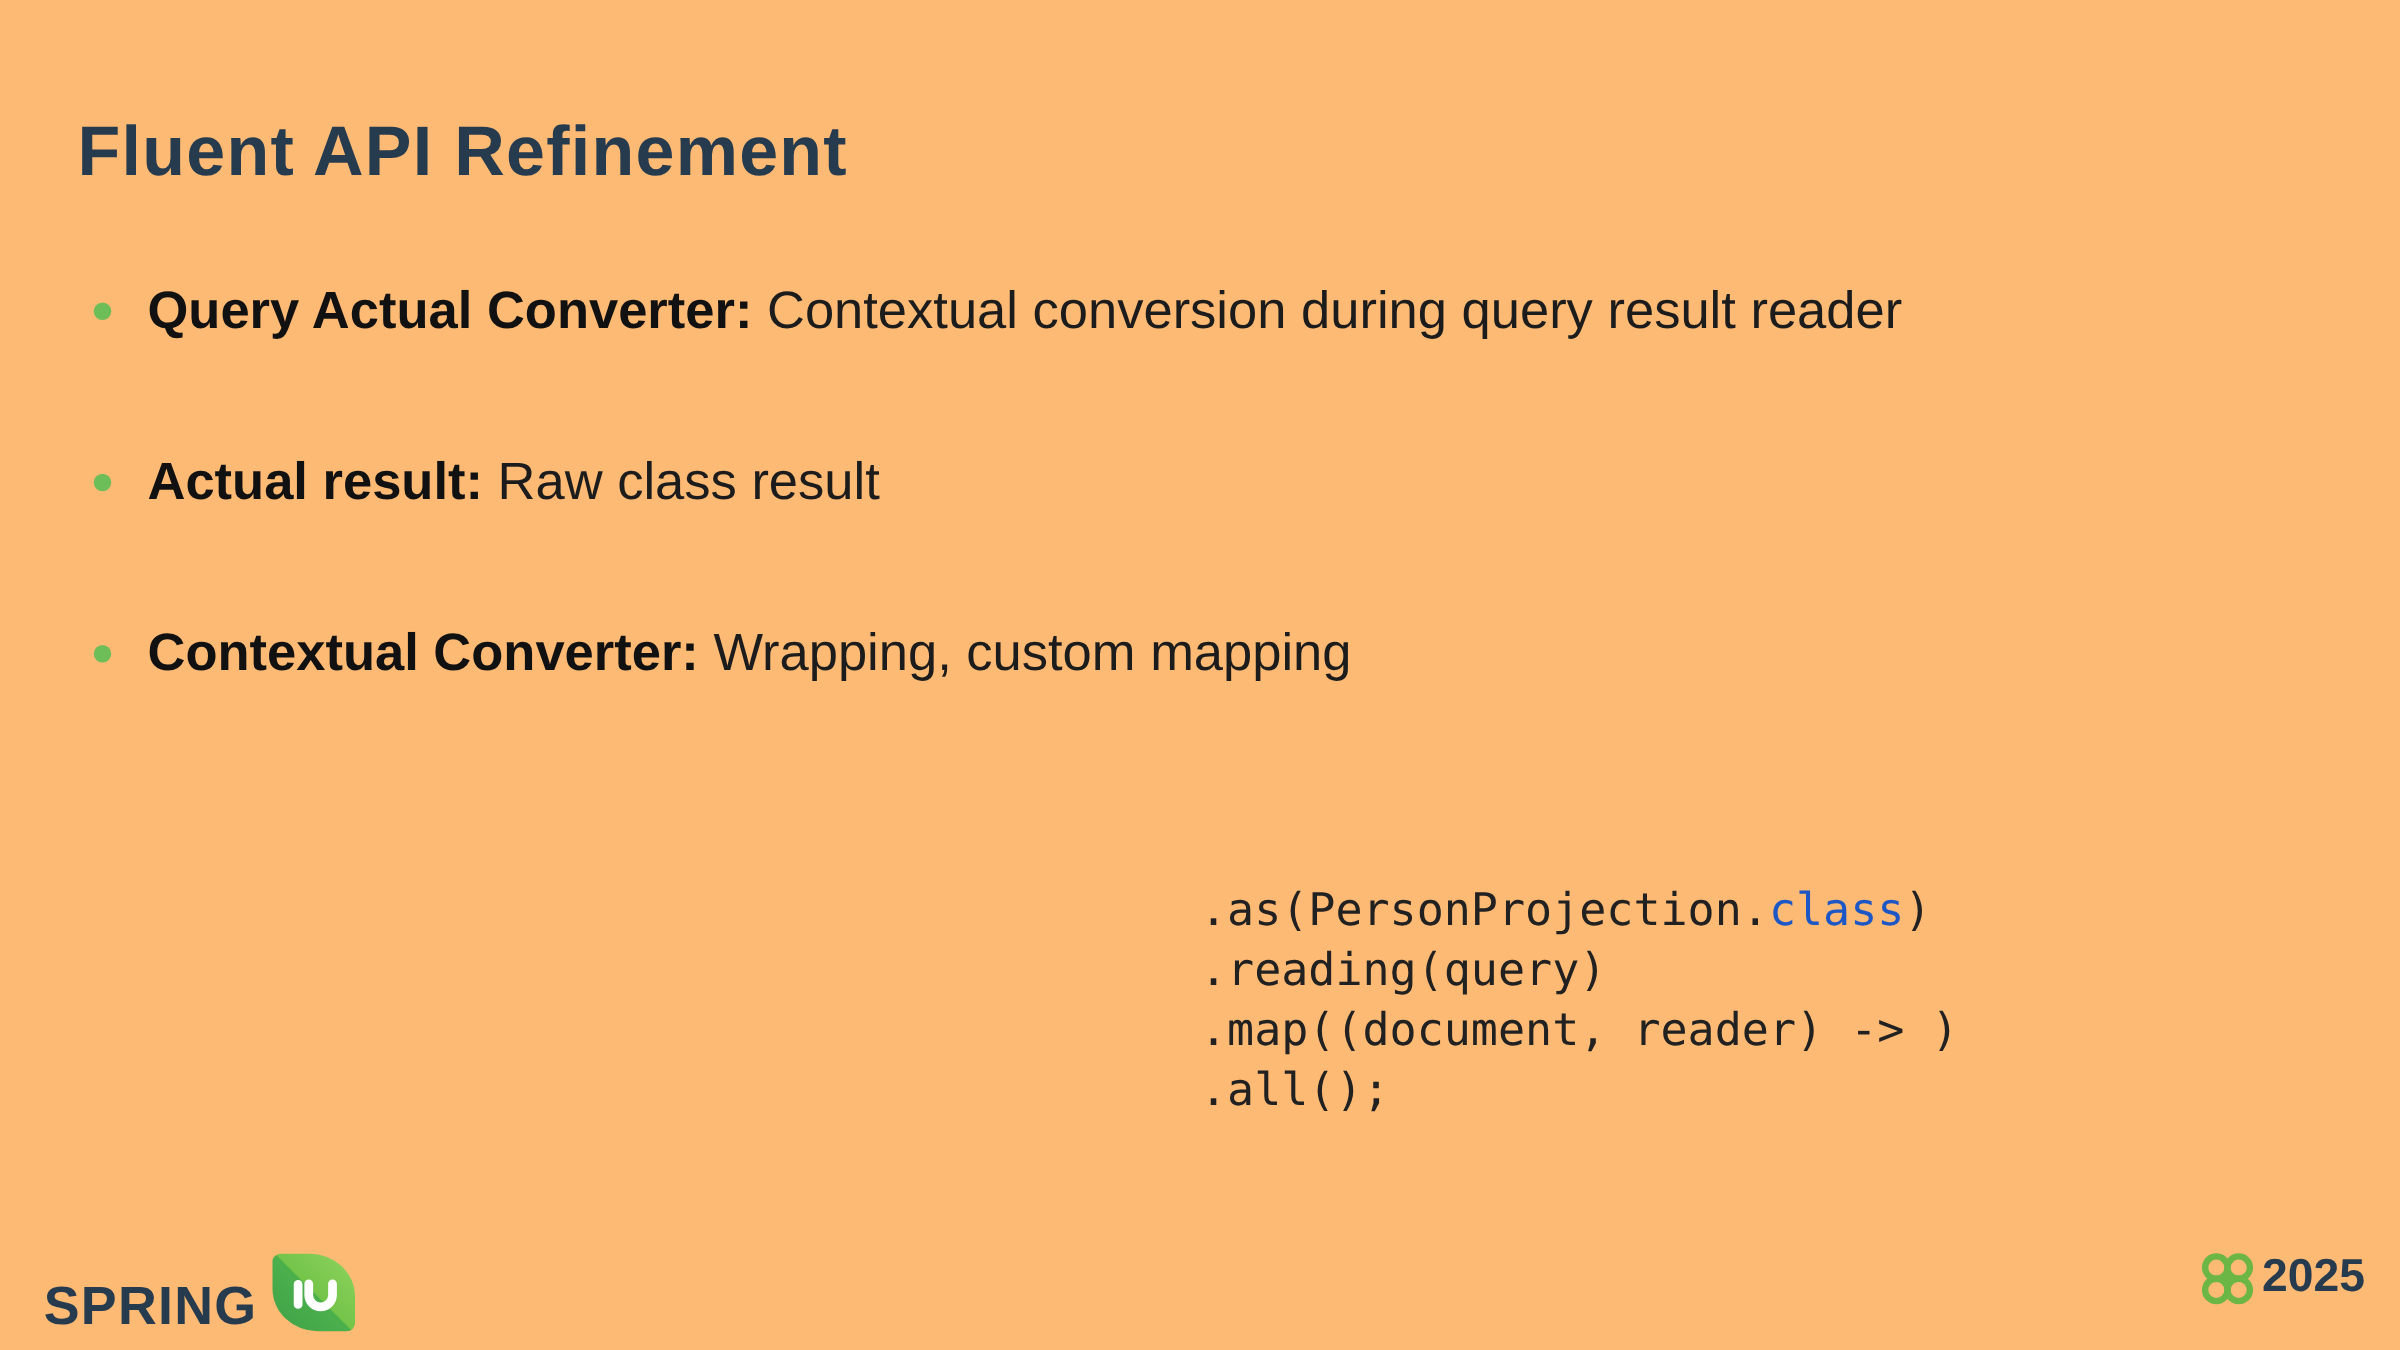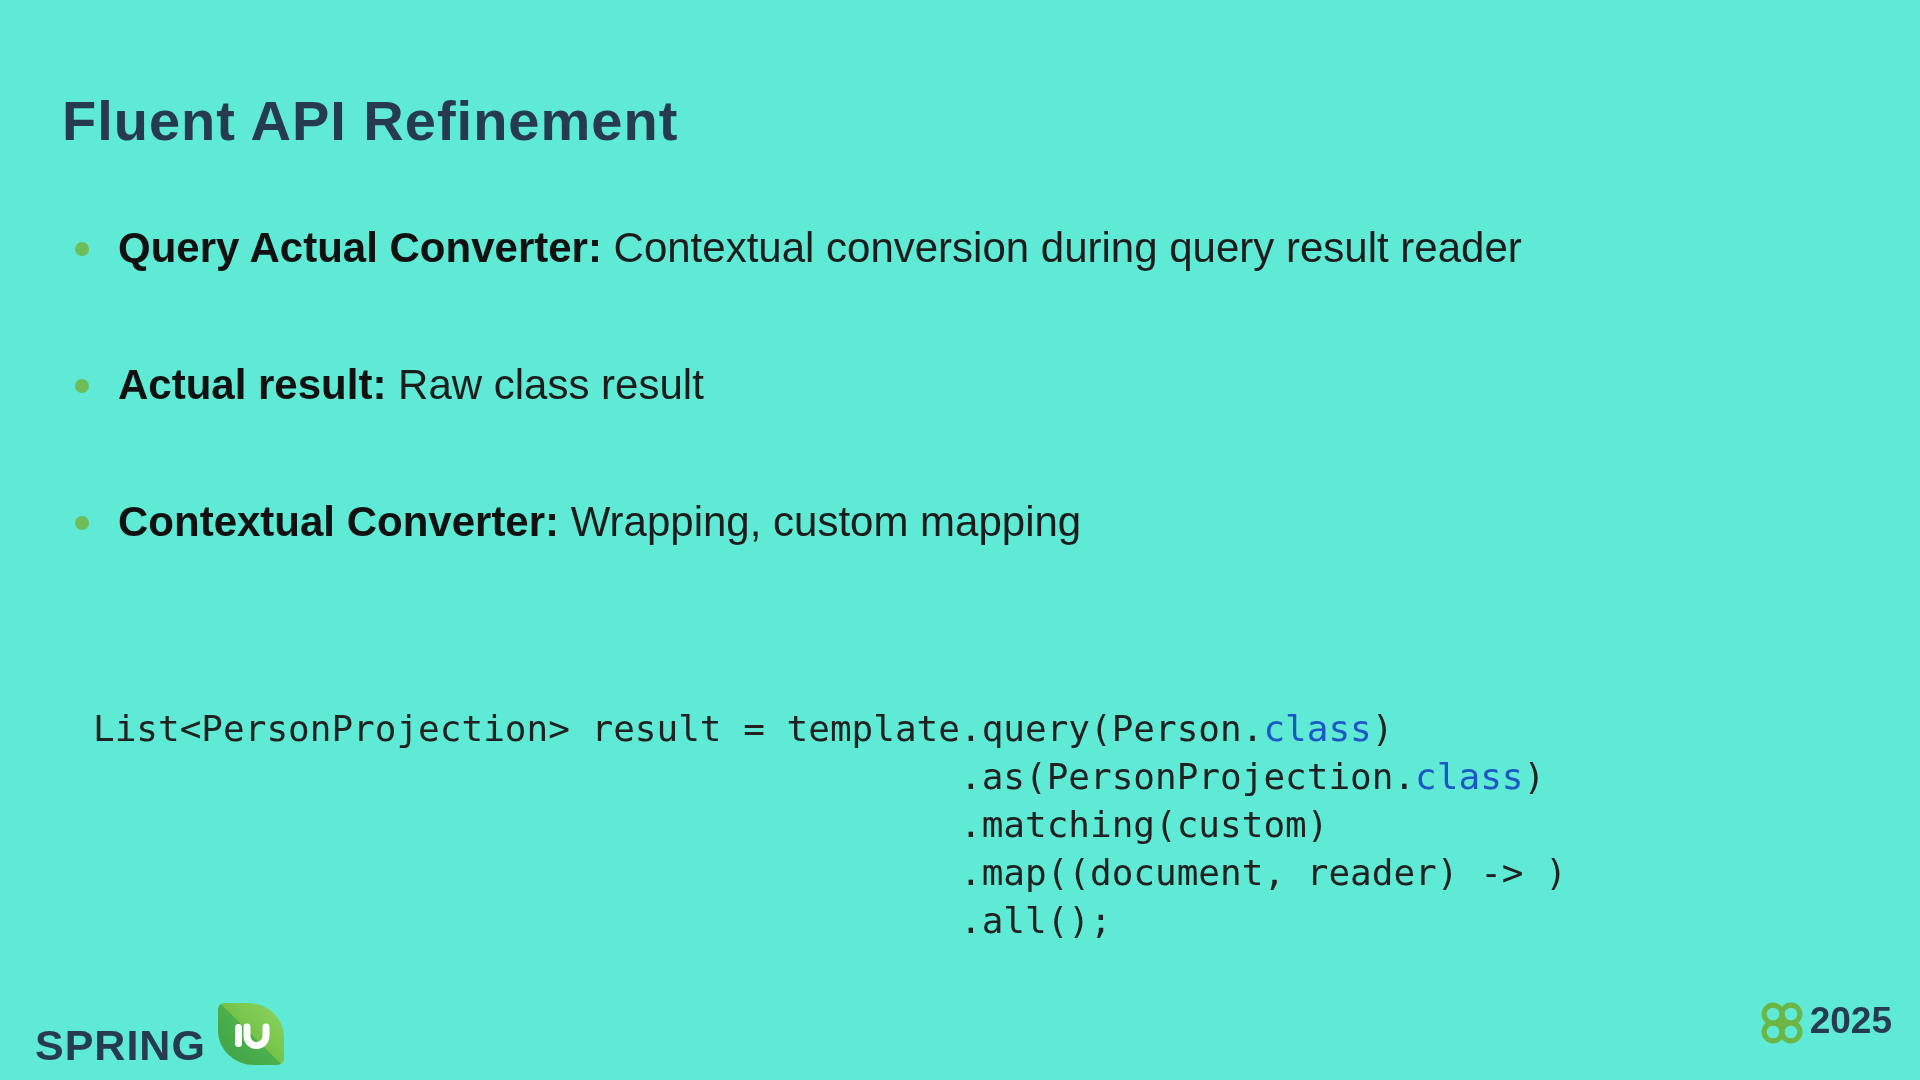--- a/index.html
+++ b/index.html
@@ -1,21 +1,21 @@
 <!DOCTYPE html>
 <html><head>
 <meta charset="utf-8">
 <style>
   * { margin: 0; padding: 0; box-sizing: border-box; }
   html, body { background: #ffffff; }
   .slide {
     position: relative;
     width: 1920px;
     height: 1080px;
-    background: #5eead4;
+    background: #fdba74;
     overflow: hidden;
     font-family: "Liberation Sans", sans-serif;
   }
 
   
   .title {
     position: absolute;
     left: 62px;
     top: 88px;
     font-size: 56px;
@@ -122,23 +122,22 @@
       <span class="bullet-dot"></span>
       <span class="bullet-text"><b>Actual result:</b><span> Raw class result</span></span>
     </li>
     <li>
       <span class="bullet-dot"></span>
       <span class="bullet-text"><b>Contextual Converter:</b><span> Wrapping, custom mapping</span></span>
     </li>
   </ul>
 
   <div class="code">
-    <div class="code-line"><span>List&lt;PersonProjection&gt; result = template.query(Person.</span><span class="kw">class</span><span>)</span></div>
     <div class="code-line"><span>                                        .as(PersonProjection.</span><span class="kw">class</span><span>)</span></div>
-    <div class="code-line"><span>                                        .matching(custom)</span><span class="kw"></span><span></span></div>
+    <div class="code-line"><span>                                        .reading(query)</span><span class="kw"></span><span></span></div>
     <div class="code-line"><span>                                        .map((document, reader) -&gt; )</span><span class="kw"></span><span></span></div>
     <div class="code-line"><span>                                        .all();</span><span class="kw"></span><span></span></div>
   </div>
 
   <div class="footer-left">
     <span class="spring-wordmark">SPRING</span>
     <div class="leaf">
       <svg width="66" height="62" viewBox="0 0 66 62">
         <rect x="17" y="21" width="7" height="23" rx="3.5" fill="#ffffff"></rect>
         <path d="M 29 24 L 29 33 A 9.5 9.5 0 0 0 48 33 L 48 24" fill="none" stroke="#ffffff" stroke-width="7" stroke-linecap="round"></path>

